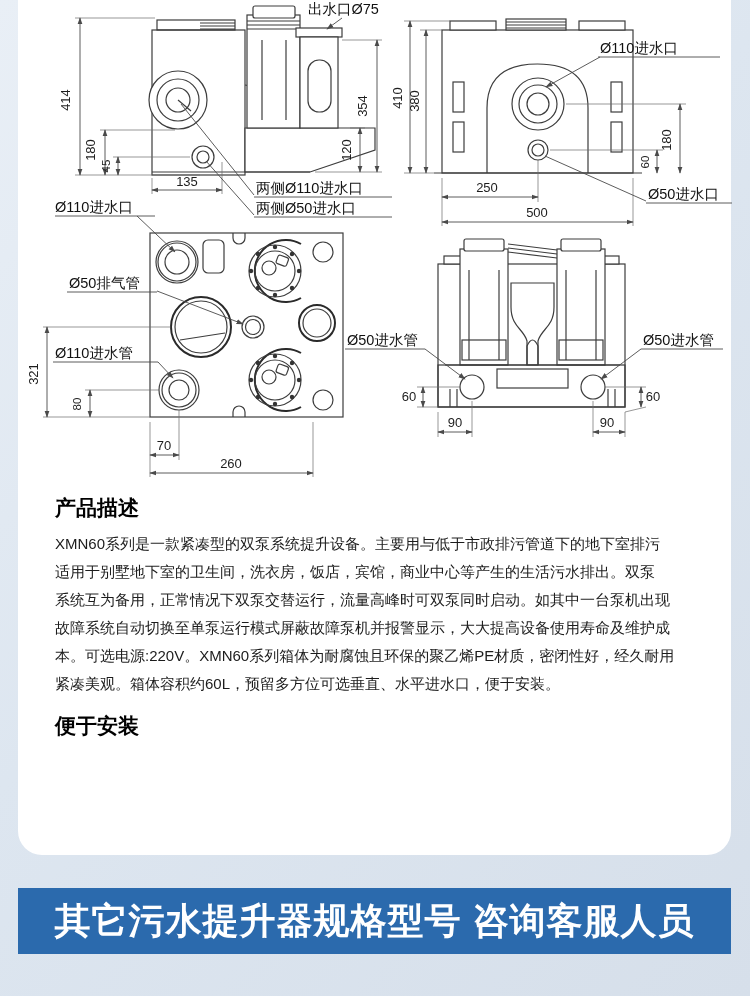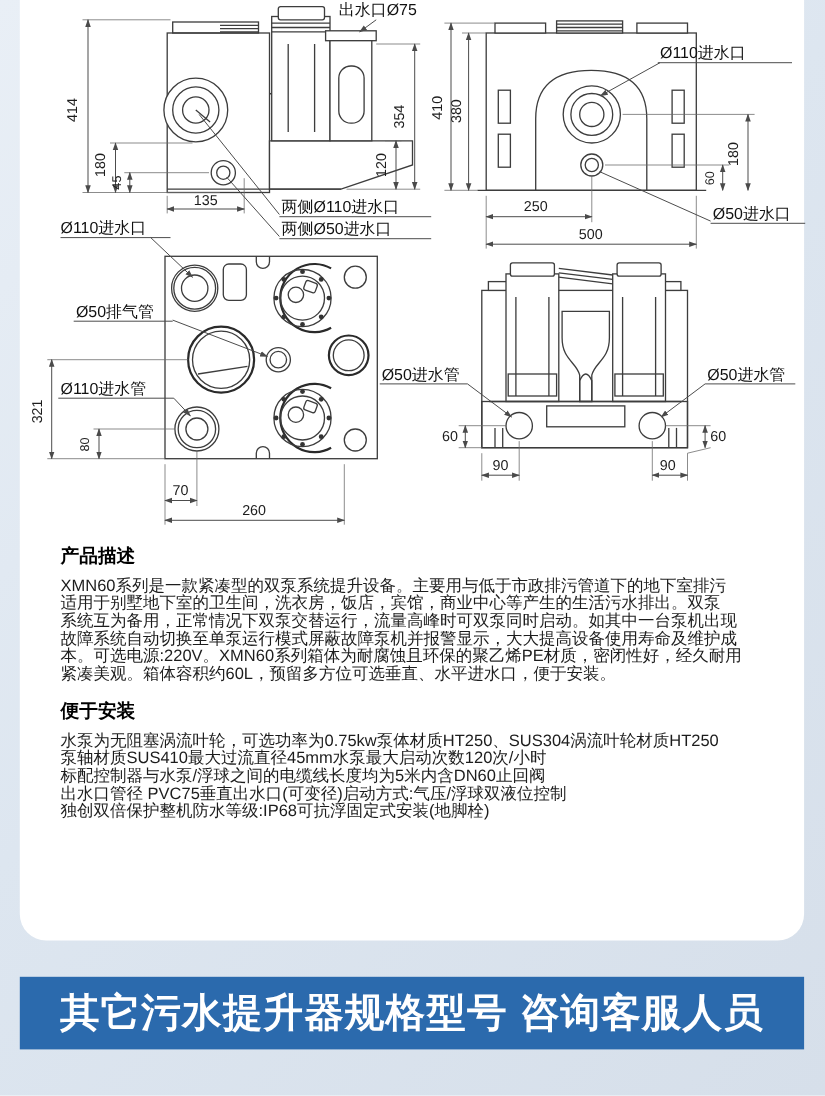--- a/index.html
+++ b/index.html
@@ -17,22 +17,22 @@
   svg text { font-family:"Liberation Sans","DejaVu Sans",sans-serif; }
   .ln  { stroke:#3d3d3d; stroke-width:1.2; fill:none; }
   .lnf { stroke:#3d3d3d; stroke-width:1.2; fill:#ffffff; }
   .bold{ stroke:#2a2a2a; stroke-width:2; fill:none; }
   .dm  { stroke:#4a4a4a; stroke-width:0.9; fill:none; }
   .ex  { stroke:#6a6a6a; stroke-width:0.7; fill:none; }
   .num { font-size:13px; fill:#1d1d1d; }
   .sm  { font-size:11.5px; fill:#1d1d1d; }
   .lbl { font-size:14.5px; fill:#111; }
   .text-block { position:absolute; left:55px; top:494px; width:650px; color:#1c1c1c; }
-  .sec-title { font-size:17px; font-weight:bold; color:#000; margin-bottom:8px; }
-  .sec-body  { font-size:15px; line-height:16px; white-space:pre-line; }
+  .sec-title { font-size:21px; font-weight:bold; color:#000; margin-bottom:8px; }
+  .sec-body  { font-size:15px; line-height:28px; white-space:pre-line; }
   .sec-gap   { margin-top:14px; }
   .banner {
     position:absolute; left:18px; top:888px; width:713px; height:66px;
     background:#2b6aad; color:#ffffff; display:flex; align-items:center; justify-content:center;
     font-size:36px; font-weight:bold; letter-spacing:1px; cursor:pointer;
   }
 </style>
 </head>
 <body>
 
@@ -314,22 +314,17 @@
 
 <div class="text-block">
   <div class="sec-title">产品描述</div>
   <div class="sec-body">XMN60系列是一款紧凑型的双泵系统提升设备。主要用与低于市政排污管道下的地下室排污
 适用于别墅地下室的卫生间，洗衣房，饭店，宾馆，商业中心等产生的生活污水排出。双泵
 系统互为备用，正常情况下双泵交替运行，流量高峰时可双泵同时启动。如其中一台泵机出现
 故障系统自动切换至单泵运行模式屏蔽故障泵机并报警显示，大大提高设备使用寿命及维护成
 本。可选电源:220V。XMN60系列箱体为耐腐蚀且环保的聚乙烯PE材质，密闭性好，经久耐用
 紧凑美观。箱体容积约60L，预留多方位可选垂直、水平进水口，便于安装。</div>
   <div class="sec-title sec-gap">便于安装</div>
-  <div class="sec-body">水泵为无阻塞涡流叶轮，可选功率为0.75kw泵体材质HT250、SUS304涡流叶轮材质HT250
-泵轴材质SUS410最大过流直径45mm水泵最大启动次数120次/小时
-标配控制器与水泵/浮球之间的电缆线长度均为5米内含DN60止回阀
-出水口管径 PVC75垂直出水口(可变径)启动方式:气压/浮球双液位控制
-独创双倍保护整机防水等级:IP68可抗浮固定式安装(地脚栓)</div>
 </div>
 
 <div class="banner">
   <span>其它污水提升器规格型号 咨询客服人员</span>
 </div>
 
 </body></html>

